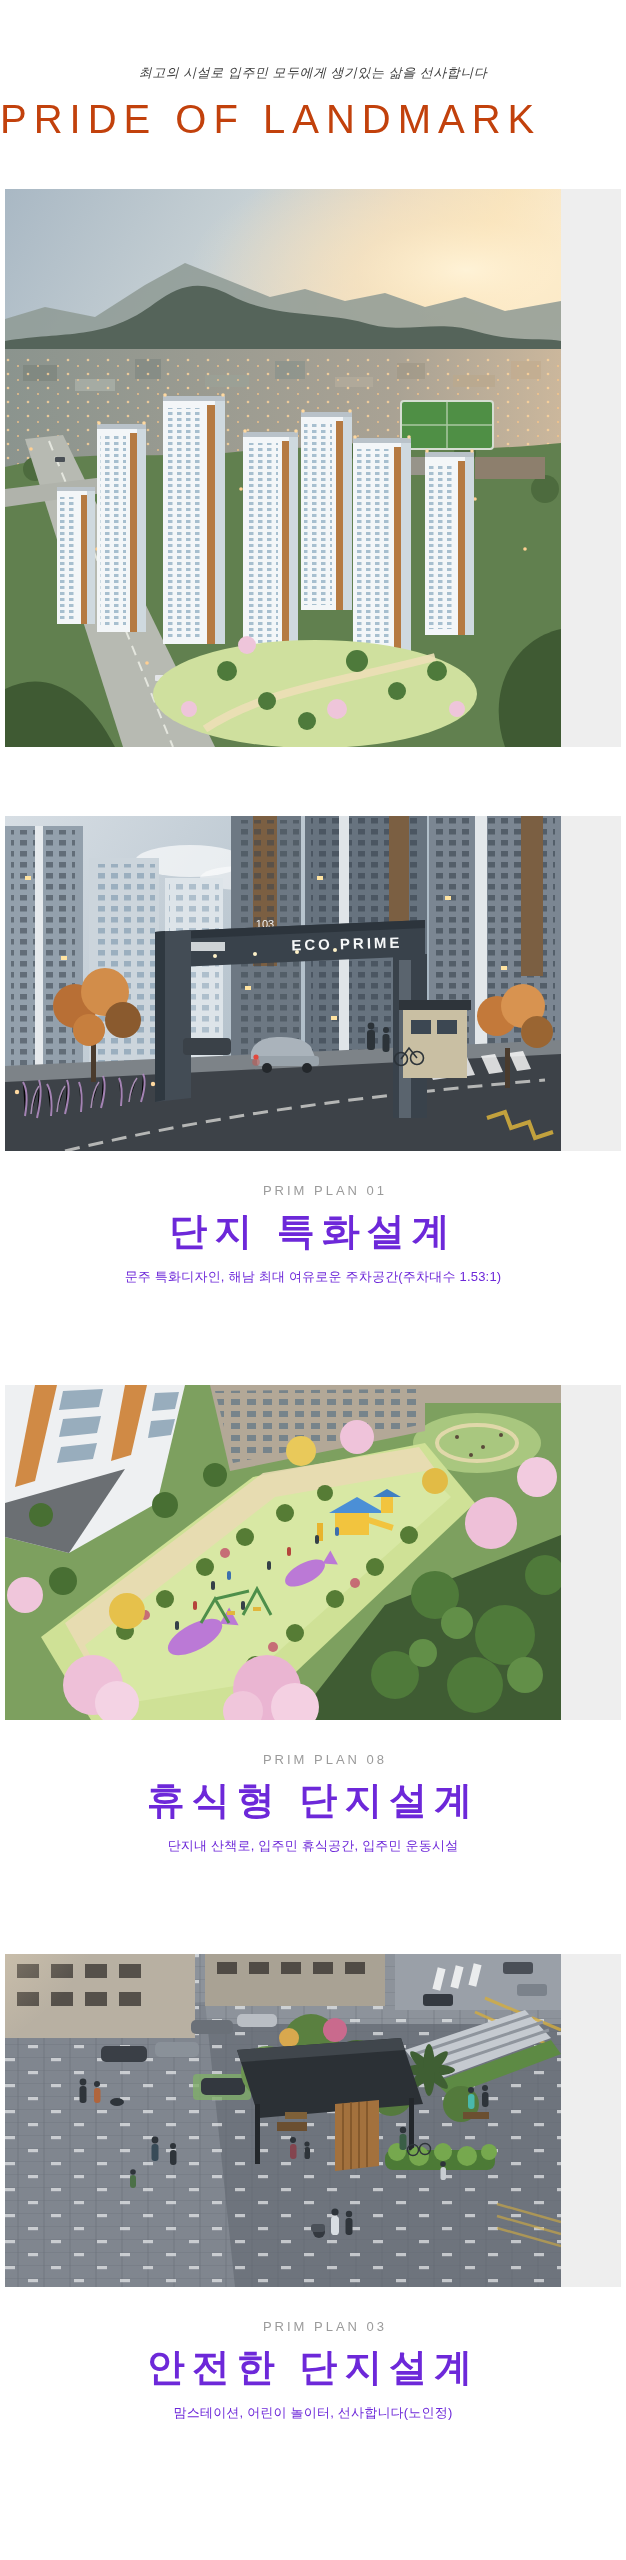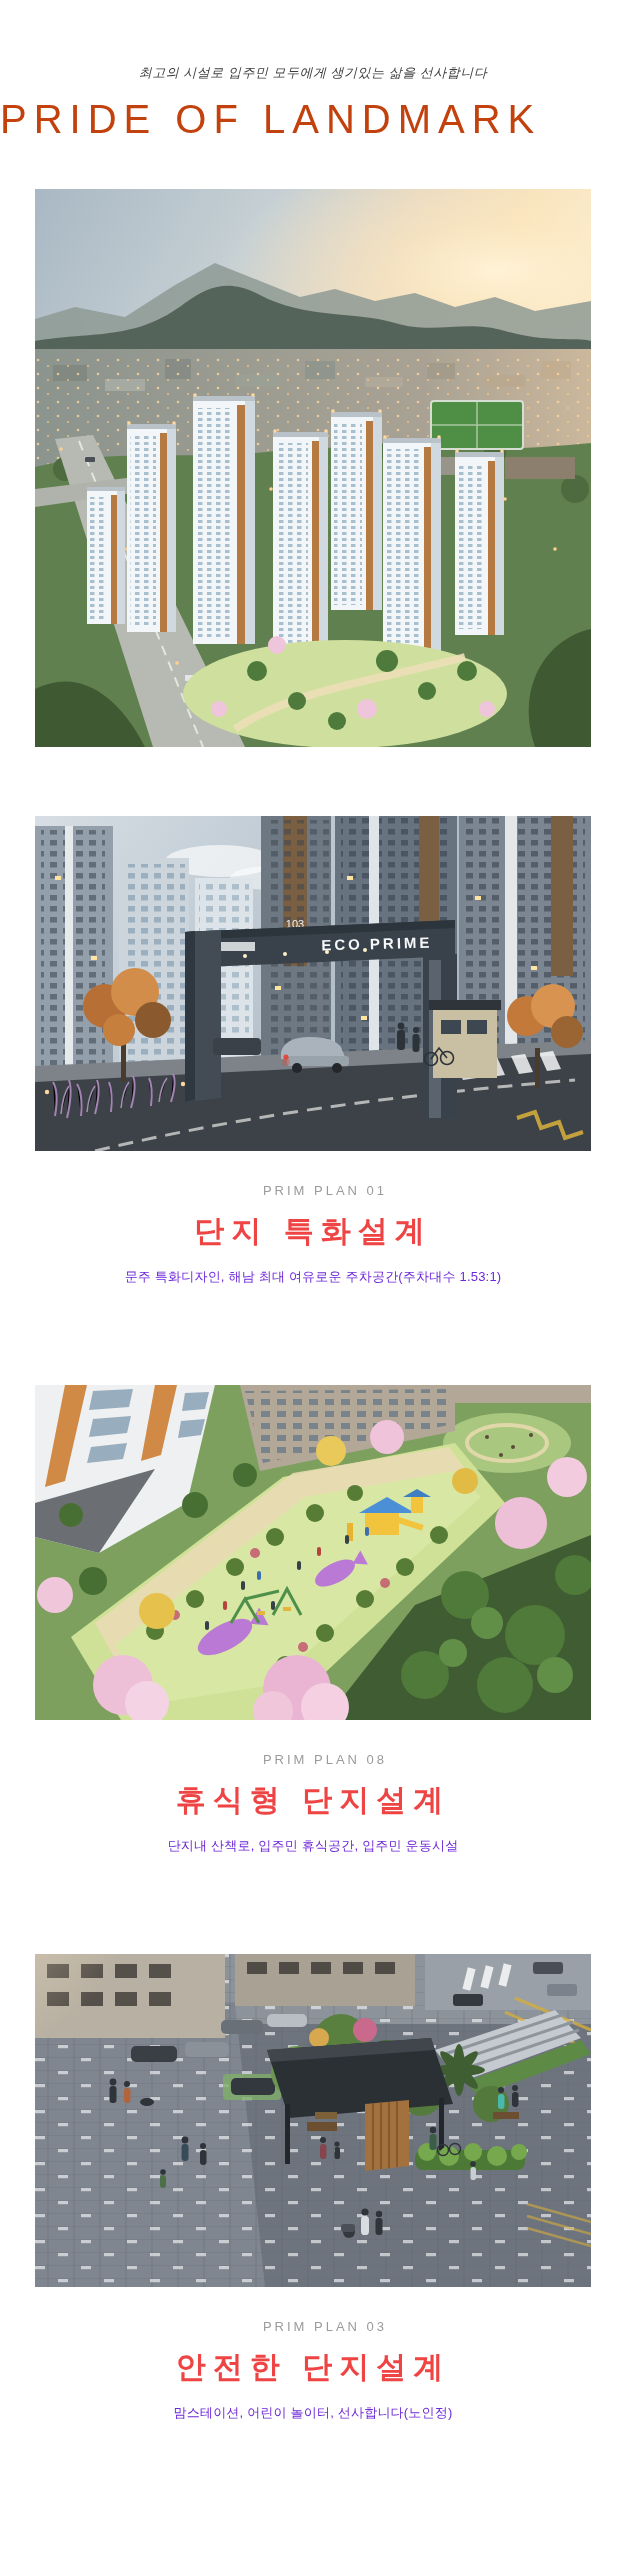--- a/index.html
+++ b/index.html
@@ -1,28 +1,28 @@
 <!DOCTYPE html>
 <html><head>
 <meta charset="utf-8">
 <style>
   html,body{margin:0;padding:0;background:#ffffff;}
   body{width:626px;font-family:"Liberation Sans",sans-serif;color:#222;}
   .page{width:626px;height:2560px;overflow:hidden;background:#fff;}
   .tagline{padding-top:64px;text-align:center;font-size:13px;line-height:18px;color:#3c3c3c;letter-spacing:.5px;font-style:italic;}
   .headline{margin:14px 0 0;text-align:left;font-size:40px;line-height:47px;color:#c2410c;letter-spacing:7px;font-weight:400;}
-  .photo{width:556px;margin:0 auto;overflow:hidden;background:#eee;}
+  .photo{width:616px;margin:0 auto;overflow:hidden;background:#eee;}
   .photo svg{display:block;}
   .photo-hero{margin-top:46px;height:558px;}
   .photo-gate{margin-top:69px;height:335px;}
   .photo-park{margin-top:100px;height:335px;}
   .photo-street{margin-top:100px;height:333px;}
   .plan{text-align:center;padding-top:32px;}
   .plan-label{font-size:13px;line-height:16px;color:#9b9b9b;letter-spacing:3px;padding-left:24px;}
-  .plan-title{margin:14px 0 0;font-size:30px;line-height:36px;letter-spacing:7px;font-weight:700;color:#ef4444;}
+  .plan-title{margin:14px 0 0;font-size:38px;line-height:36px;letter-spacing:7px;font-weight:700;color:#6d28d9;}
   .plan-desc{margin:20px 0 0;font-size:13px;line-height:16px;color:#6d28d9;letter-spacing:.2px;}
 </style>
 </head>
 <body>
 
 <div class="page">
 
   <div class="tagline">최고의 시설로 입주민 모두에게 생기있는 삶을 선사합니다</div>
   <h1 class="headline">PRIDE OF LANDMARK</h1>
 

